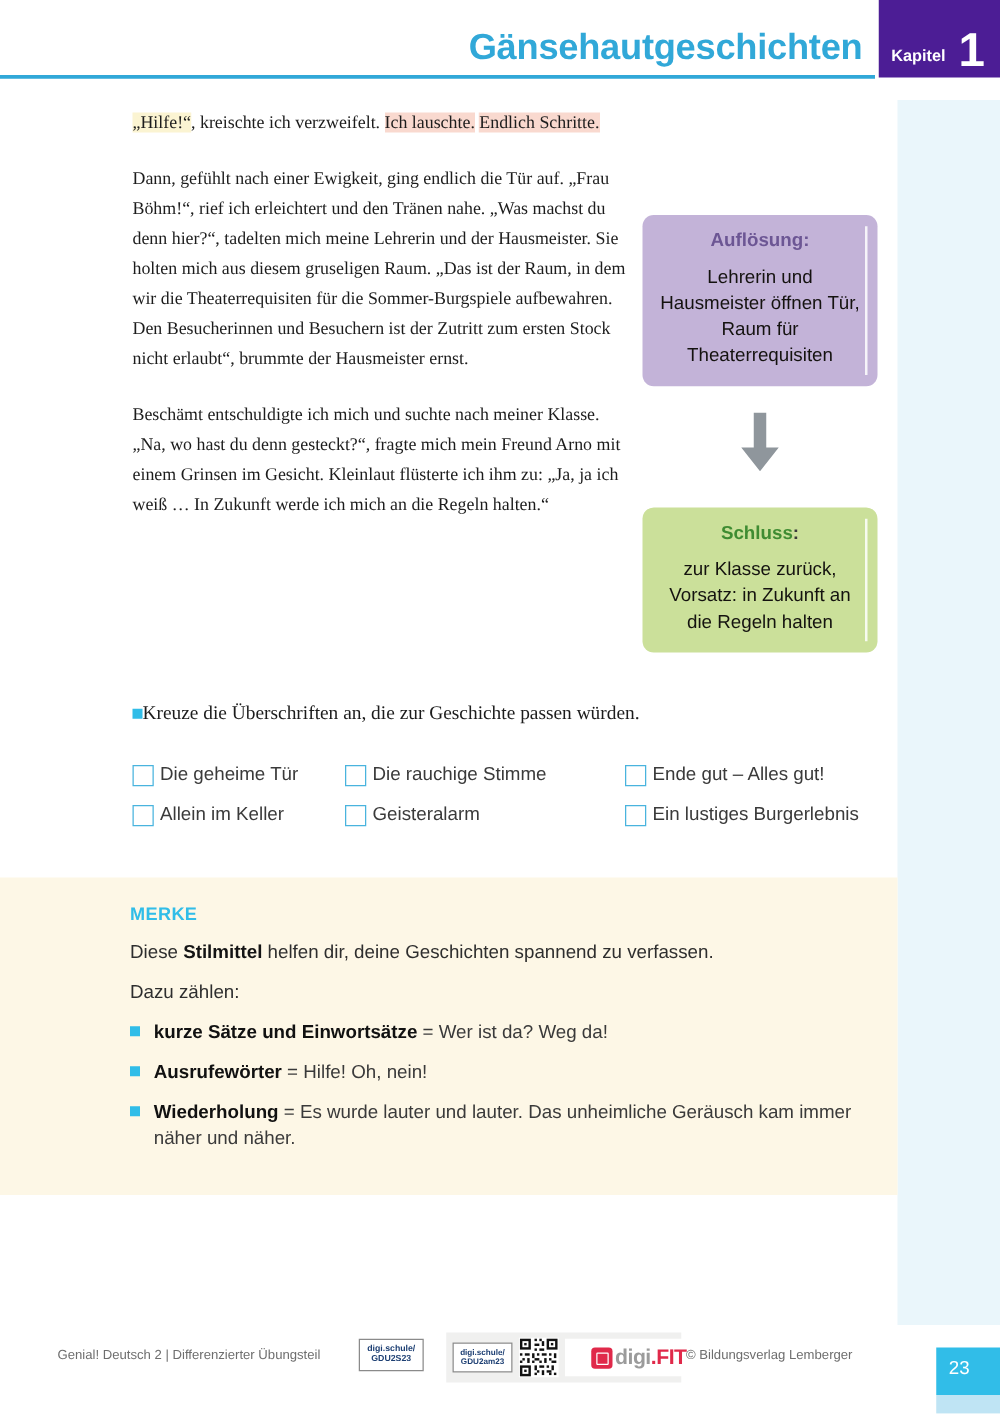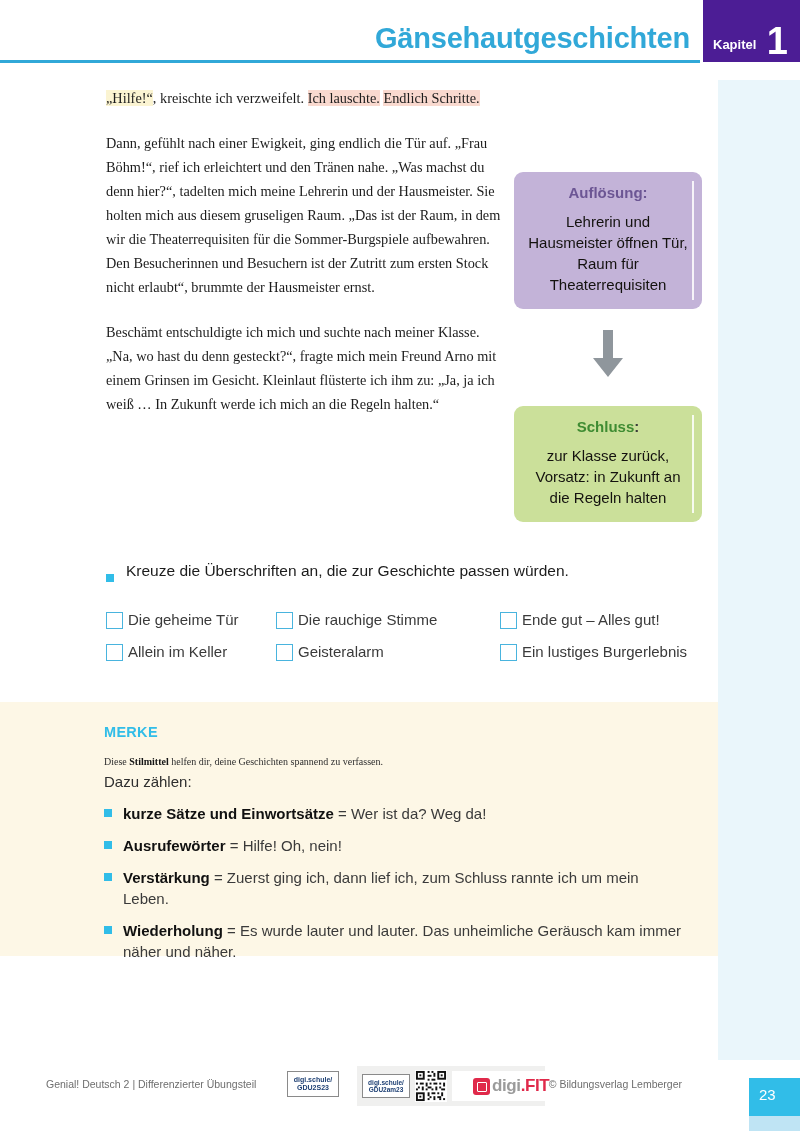--- a/index.html
+++ b/index.html
@@ -153,22 +153,22 @@
 
   
   .task {
     position: absolute;
     left: 106px;
     top: 560px;
     width: 610px;
   }
   .task-line {
     display: flex;
-    align-items: flex-end;
-    gap: 12px;
+    align-items: flex-start;
+    font-family: Liberation Serif, serif;
   }
   .bullet-sq {
     width: 8px;
     height: 8px;
     background: #31bde8;
     flex: none;
     margin-top: 7px;
   }
   .task-text {
     font-size: 15.5px;
@@ -219,24 +219,24 @@
     padding: 22px 30px 0 104px;
   }
   .merke-title {
     font-size: 14.5px;
     font-weight: bold;
     color: #31bde8;
     letter-spacing: 0.3px;
     margin-bottom: 11px;
   }
   .merke-intro {
-    font-size: 10px;
+    font-size: 15px;
     color: #2e2e2e;
     line-height: 22px;
-    font-family: Liberation Serif, serif;
+    margin-bottom: 12px;
   }
   .merke-intro b { color: #141414; }
   .merke-sub {
     font-size: 15px;
     color: #2e2e2e;
     margin-bottom: 13px;
   }
   .merke-item {
     display: flex;
     align-items: flex-start;
@@ -466,24 +466,20 @@
     <div class="merke-intro"><span>Diese </span><b>Stilmittel</b><span> helfen dir, deine Geschichten spannend zu verfassen.</span></div>
     <div class="merke-sub">Dazu zählen:</div>
 
     <div class="merke-item">
       <div class="bullet-sq"></div>
       <div class="merke-item-text"><b>kurze Sätze und Einwortsätze</b><span> = Wer ist da? Weg da!</span></div>
     </div>
     <div class="merke-item">
       <div class="bullet-sq"></div>
       <div class="merke-item-text"><b>Ausrufewörter</b><span> = Hilfe! Oh, nein!</span></div>
-    </div>
-    <div class="merke-item">
-      <div class="bullet-sq"></div>
-      <div class="merke-item-text"><b>Verstärkung</b><span> = Zuerst ging ich, dann lief ich, zum Schluss rannte ich um mein Leben.</span></div>
     </div>
     <div class="merke-item">
       <div class="bullet-sq"></div>
       <div class="merke-item-text"><b>Wiederholung</b><span> = Es wurde lauter und lauter. Das unheimliche Geräusch kam immer näher und näher.</span></div>
     </div>
   </div>
 
   <div class="footer">
     <div class="footer-left">Genial! Deutsch 2 | Differenzierter Übungsteil</div>
   </div>

